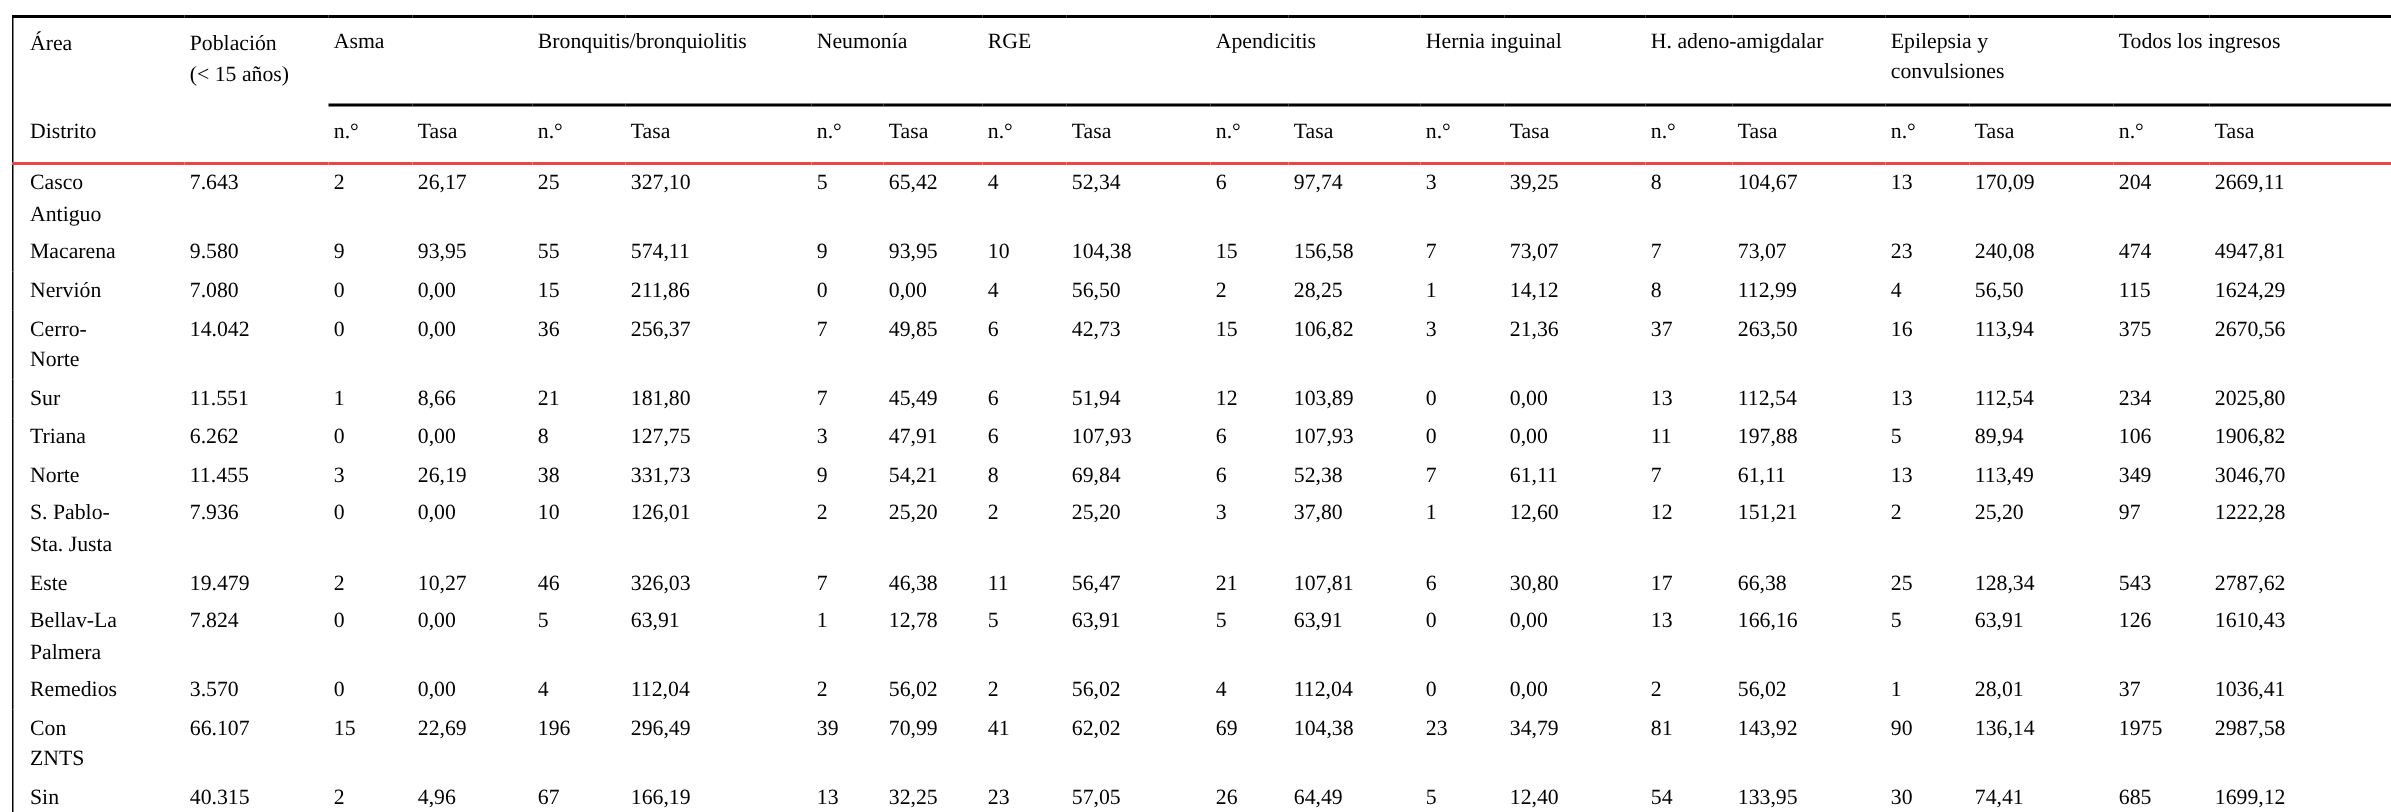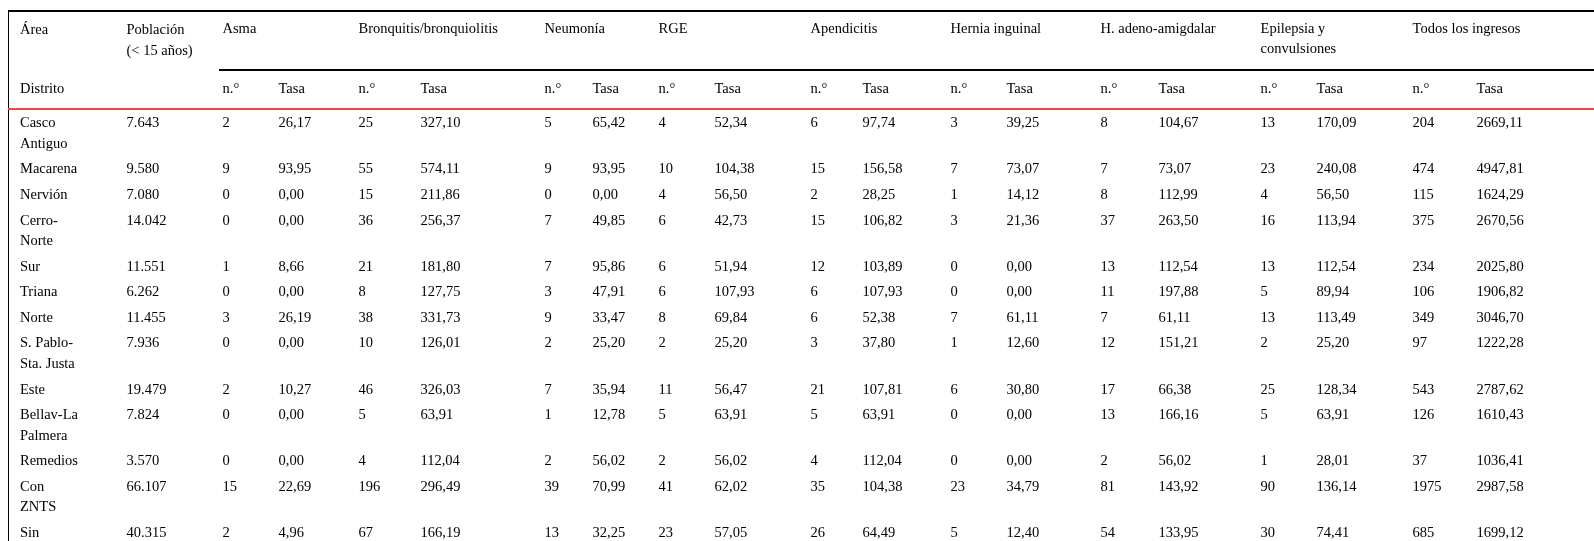--- a/index.html
+++ b/index.html
@@ -221,21 +221,21 @@
           <td>2670,56</td>
         </tr>
         <tr>
           <td class="dist">Sur</td>
           <td>11.551</td>
           <td>1</td>
           <td>8,66</td>
           <td>21</td>
           <td>181,80</td>
           <td>7</td>
-          <td>95,86</td>
+          <td>45,49</td>
           <td>6</td>
           <td>51,94</td>
           <td>12</td>
           <td>103,89</td>
           <td>0</td>
           <td>0,00</td>
           <td>13</td>
           <td>112,54</td>
           <td>13</td>
           <td>112,54</td>
@@ -265,21 +265,21 @@
           <td>1906,82</td>
         </tr>
         <tr>
           <td class="dist">Norte</td>
           <td>11.455</td>
           <td>3</td>
           <td>26,19</td>
           <td>38</td>
           <td>331,73</td>
           <td>9</td>
-          <td>33,47</td>
+          <td>54,21</td>
           <td>8</td>
           <td>69,84</td>
           <td>6</td>
           <td>52,38</td>
           <td>7</td>
           <td>61,11</td>
           <td>7</td>
           <td>61,11</td>
           <td>13</td>
           <td>113,49</td>
@@ -310,21 +310,21 @@
           <td>1222,28</td>
         </tr>
         <tr>
           <td class="dist">Este</td>
           <td>19.479</td>
           <td>2</td>
           <td>10,27</td>
           <td>46</td>
           <td>326,03</td>
           <td>7</td>
-          <td>35,94</td>
+          <td>46,38</td>
           <td>11</td>
           <td>56,47</td>
           <td>21</td>
           <td>107,81</td>
           <td>6</td>
           <td>30,80</td>
           <td>17</td>
           <td>66,38</td>
           <td>25</td>
           <td>128,34</td>
@@ -381,21 +381,21 @@
 ZNTS</td>
           <td>66.107</td>
           <td>15</td>
           <td>22,69</td>
           <td>196</td>
           <td>296,49</td>
           <td>39</td>
           <td>70,99</td>
           <td>41</td>
           <td>62,02</td>
-          <td>35</td>
+          <td>69</td>
           <td>104,38</td>
           <td>23</td>
           <td>34,79</td>
           <td>81</td>
           <td>143,92</td>
           <td>90</td>
           <td>136,14</td>
           <td>1975</td>
           <td>2987,58</td>
         </tr>

